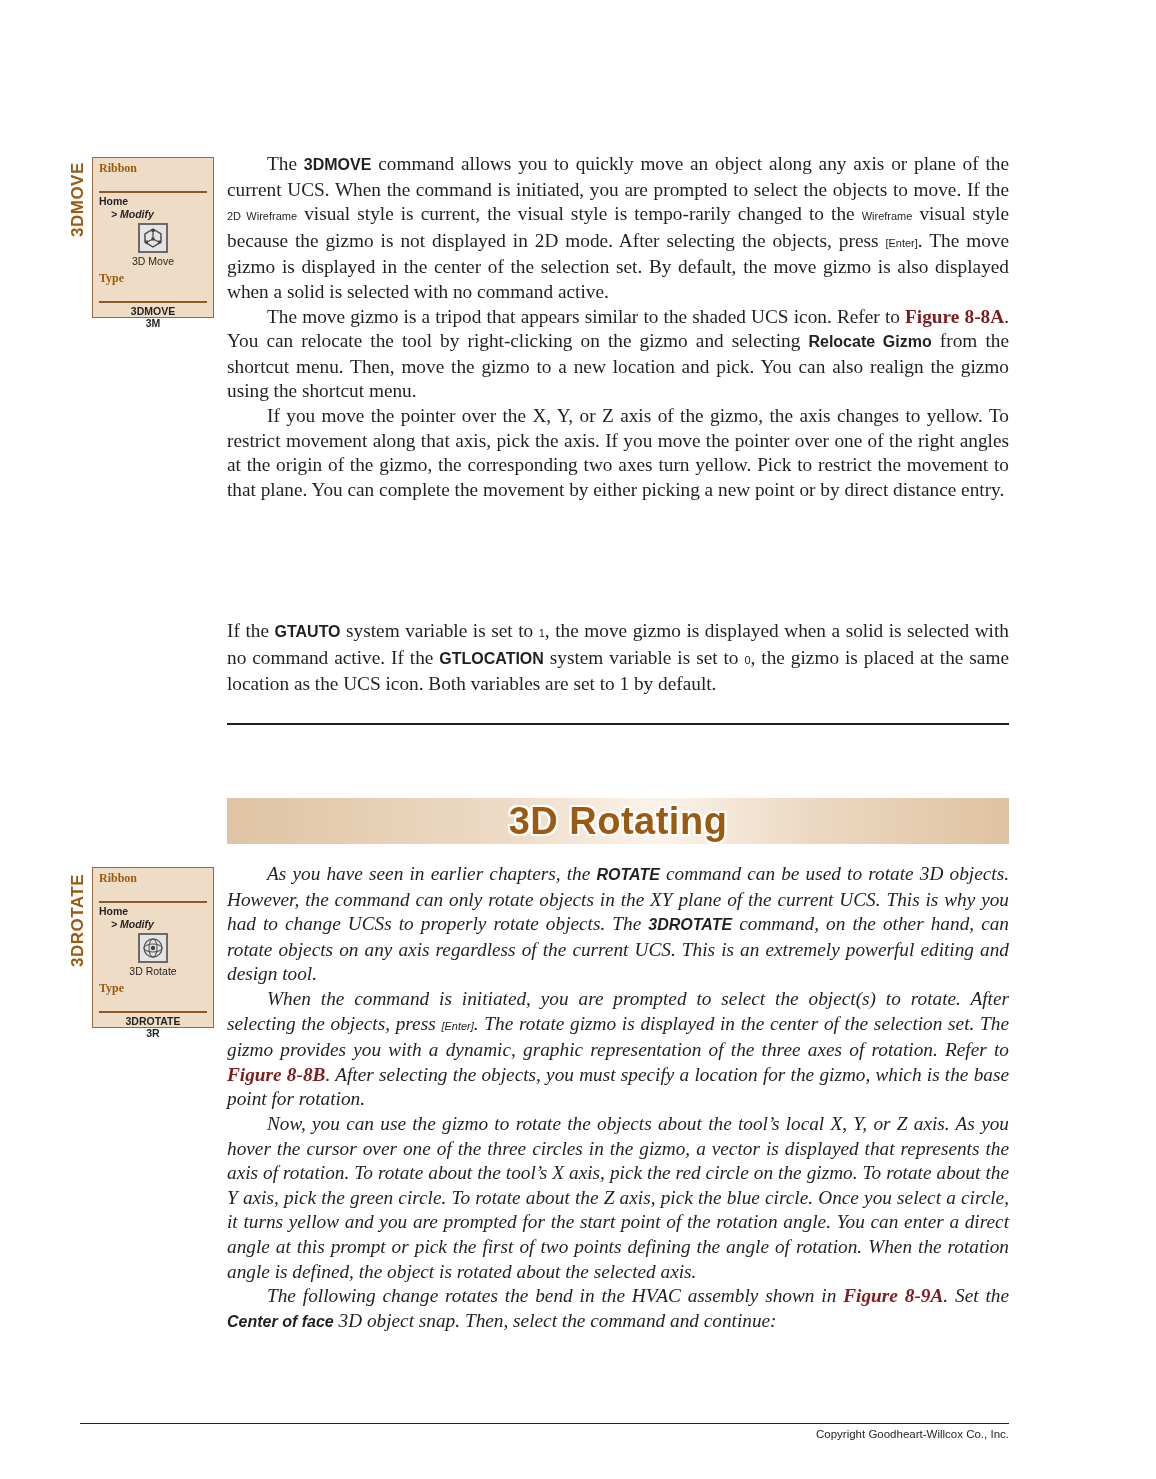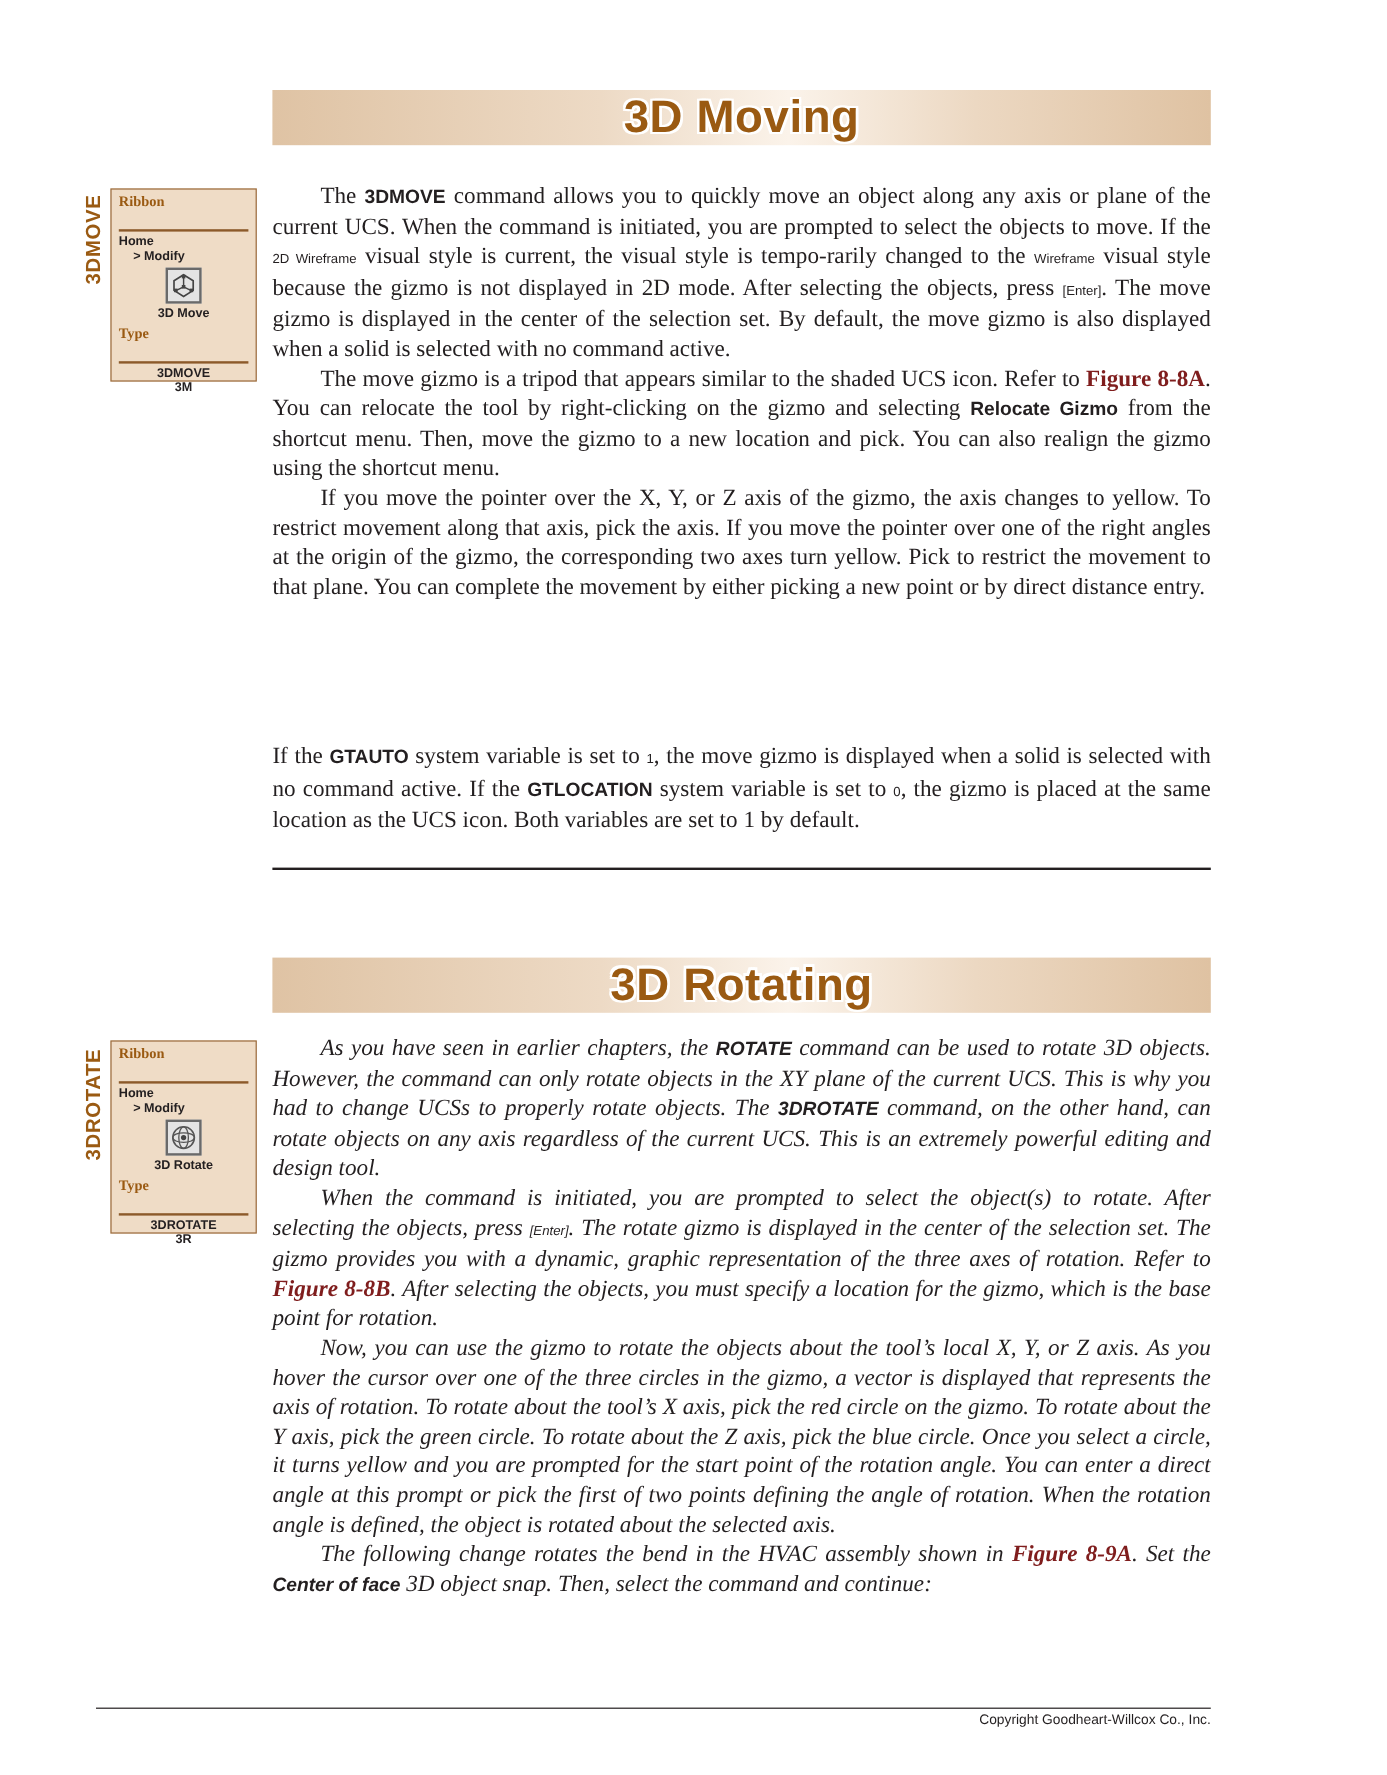--- a/index.html
+++ b/index.html
@@ -19,25 +19,25 @@
   .side-label span { writing-mode: vertical-rl; transform: rotate(180deg);
     font-family: "Liberation Sans", "DejaVu Sans", sans-serif; font-weight: bold;
     font-size: 17px; color: #9a5a12; letter-spacing: 0.5px; }
 
   .cmd-box { position: absolute; left: 92px; width: 122px; background: #efdcc6;
     border: 1px solid #9a6a3c; box-sizing: border-box; padding: 3px 6px 4px 6px;
     font-family: "Liberation Sans", "DejaVu Sans", sans-serif; }
   .cmd-box .hdr { font-family: "Liberation Serif", "DejaVu Serif", serif; color: #9a5a12;
     font-size: 12px; font-weight: bold; padding-bottom: 15px; border-bottom: 2px solid #8c5a2a; margin-bottom: 2px; }
   .cmd-box .home { font-size: 10.5px; font-weight: bold; color: #231f20; line-height: 13px; }
-  .cmd-box .modify { font-size: 10.5px; font-weight: bold; color: #231f20; padding-left: 12px; line-height: 13px; }
+  .cmd-box .modify { font-size: 10.5px; font-weight: bold; color: #231f20; padding-left: 12px; line-height: 13px; font-style: italic; }
   .cmd-box .iconwrap { display: flex; justify-content: center; margin: 2px 0 2px 0; }
   .cmd-box .icon { width: 30px; height: 30px; background: #e4e4e4; border: 2px solid #6a6a6a;
     box-sizing: border-box; display: flex; align-items: center; justify-content: center; }
-  .cmd-box .tool { text-align: center; font-size: 10.5px; font-weight: bold; line-height: 13px; margin-bottom: 3px; }
+  .cmd-box .tool { text-align: center; font-size: 10.5px; font-weight: normal; line-height: 13px; margin-bottom: 3px; }
   .cmd-box .typeval { text-align: center; font-size: 10.5px; font-weight: bold; line-height: 12px; }
 
   .body-text { position: absolute; left: 227px; width: 782px; font-size: 19.3px; line-height: 24.6px;
     text-align: justify; }
   .body-text p { margin: 0; text-indent: 40px; }
   .body-text p.noindent { text-indent: 0; }
   .sans { font-family: "Liberation Sans", "DejaVu Sans", sans-serif; font-size: 11px; }
   .sansb { font-family: "Liberation Sans", "DejaVu Sans", sans-serif; font-size: 16px; font-weight: bold; }
   .figref { color: #7f1d1d; font-weight: bold; }
 
@@ -52,23 +52,20 @@
   .footer-left { position: absolute; left: 80px; top: 1425px; font-size: 17px; }
   .footer-left .pnum { font-weight: bold; margin-right: 22px; }
   .footer-right { position: absolute; right: 147px; top: 1428px;
     font-family: "Liberation Sans", "DejaVu Sans", sans-serif; font-size: 11.5px; }
 </style>
 </head>
 <body>
 
 <div class="page">
 
-  <div class="section-banner" style="top:75px;">
-    <span>3D Moving</span>
-  </div>
 
   <div class="side-label" style="top:157px; height:80px;">
     <span>3DMOVE</span>
   </div>
 
   <div class="cmd-box" style="top:157px; height:161px;">
     <div class="hdr">Ribbon</div>
     <div class="home">Home</div>
     <div class="modify">&gt; Modify</div>
     <div class="iconwrap">

